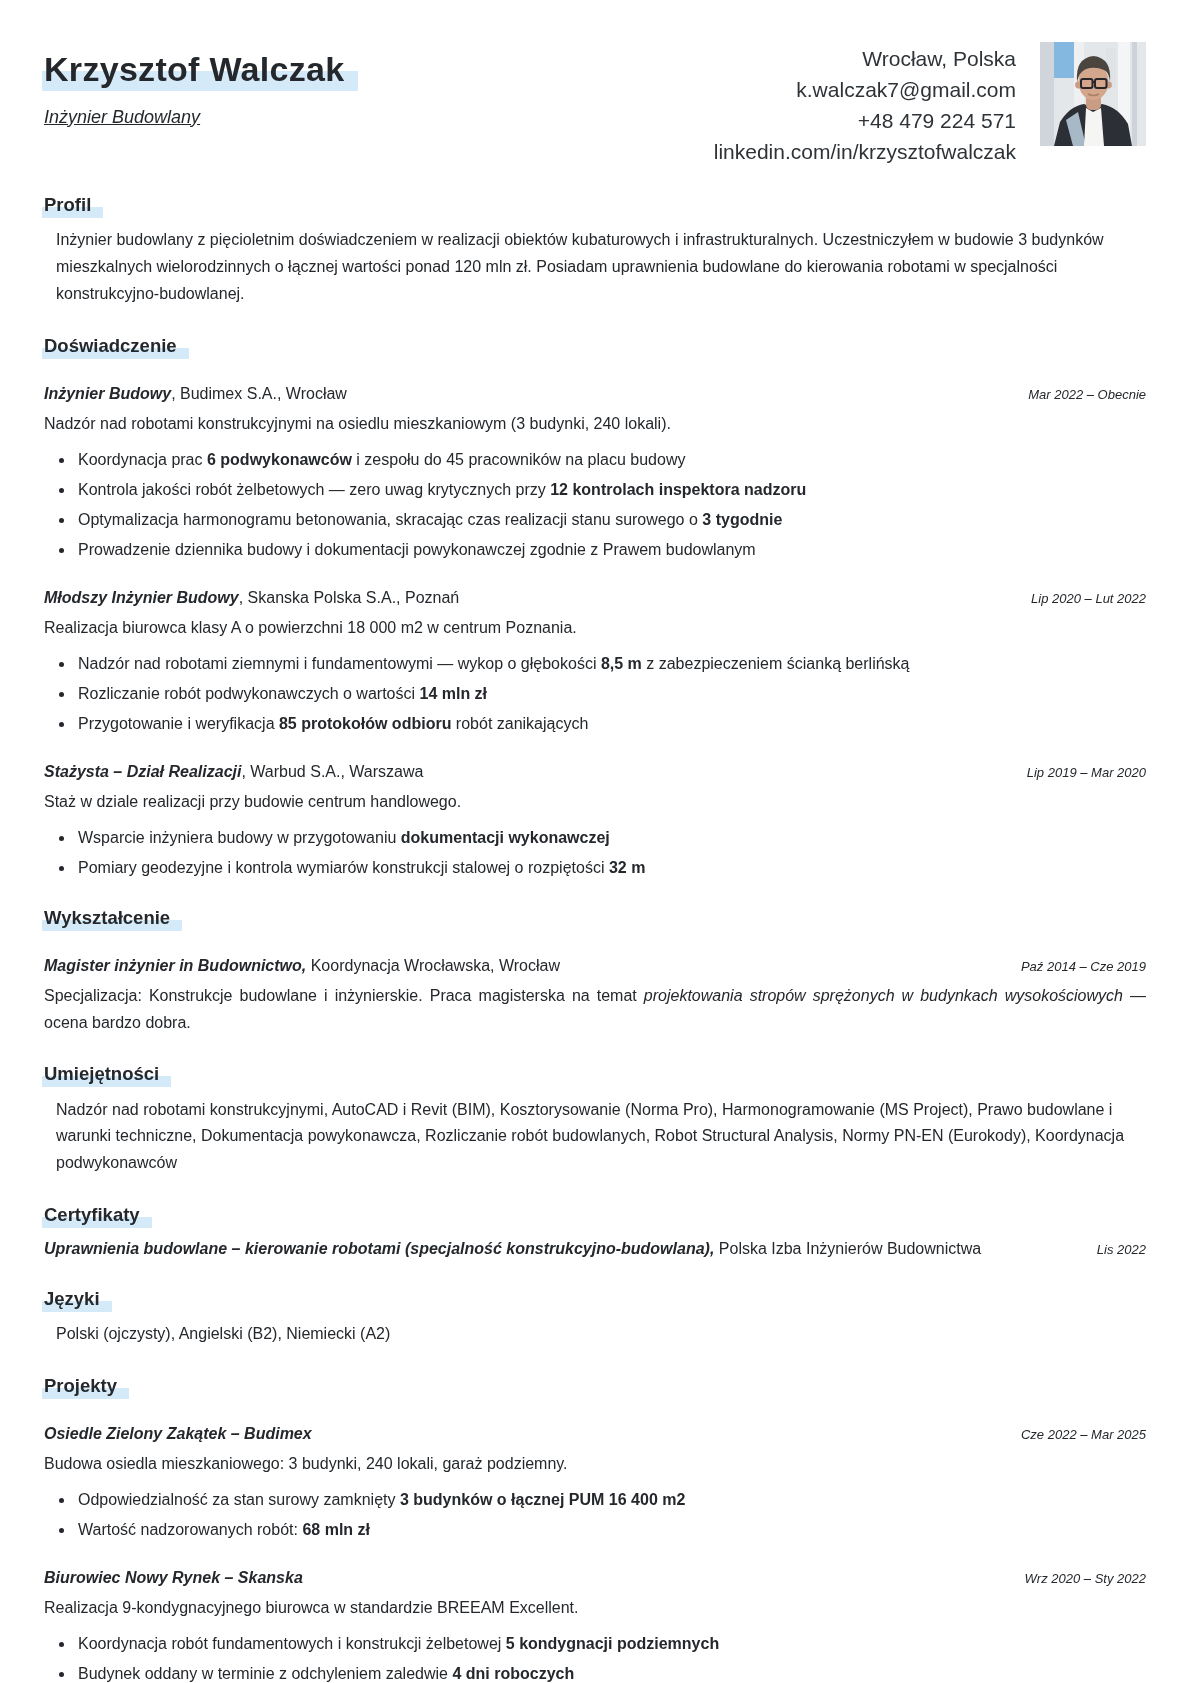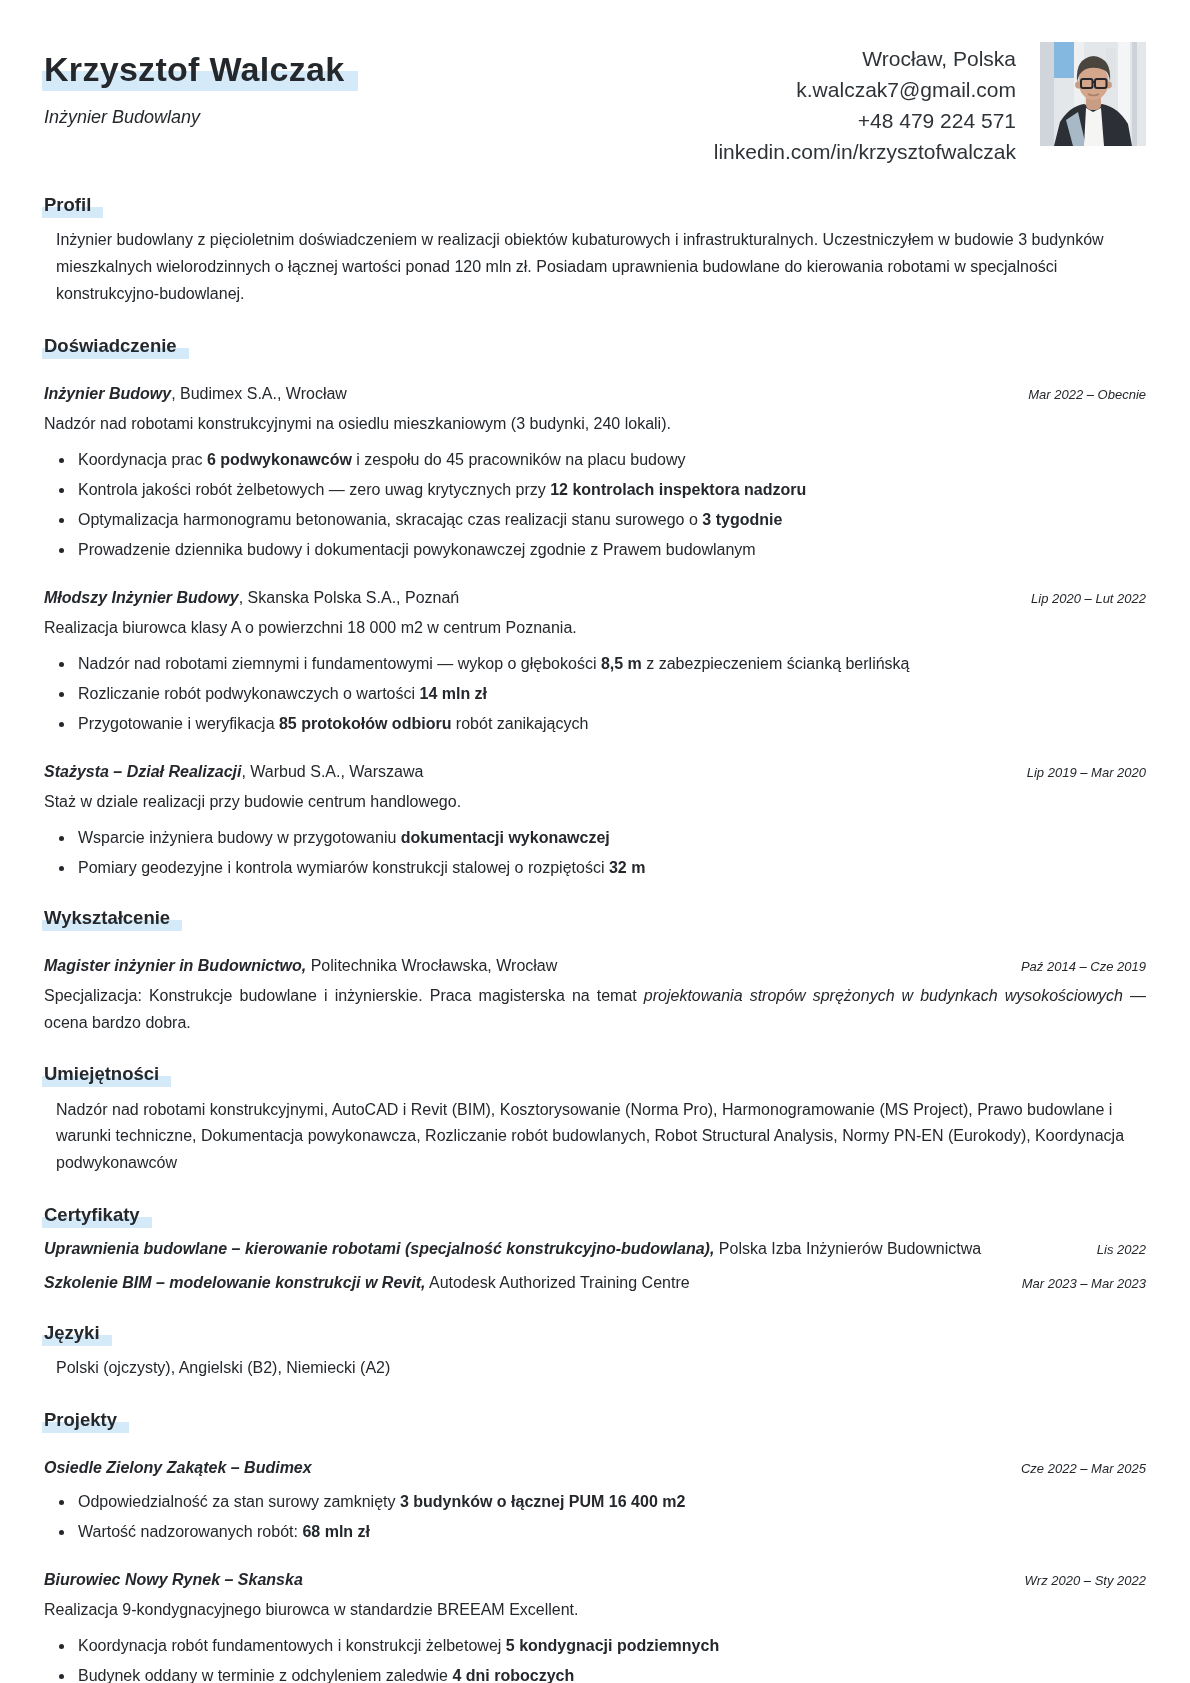--- a/index.html
+++ b/index.html
@@ -15,21 +15,21 @@
     padding:42px 44px 70px 44px;margin:0 auto;
   }
   
   .header{display:flex;align-items:flex-start;}
   .header-left{flex:1;padding-top:6px;}
   .name{
     display:inline;font-size:34px;font-weight:700;letter-spacing:.3px;line-height:1.25;
     background:linear-gradient(to bottom, transparent 52%, var(--hl) 52%);
     padding:0 14px 3px 2px;margin-left:-2px;
   }
-  .subtitle{margin-top:16px;font-size:18px;font-style:italic;color:var(--ink);}
+  .subtitle{margin-top:16px;font-size:18px;font-style:italic;color:var(--ink);text-decoration:underline;}
   .contact{
     text-align:right;font-size:21px;line-height:1.48;color:#2e3338;
     margin:1px 24px 0 12px;white-space:nowrap;
   }
   .photo{width:106px;height:104px;flex:0 0 auto;overflow:hidden;}
   .photo svg{display:block;}
   
   .section{margin-top:26px;}
   .sec-title-row{margin-bottom:8px;}
   .sec-title{
@@ -144,56 +144,51 @@
           <ul class="bullets">
             <li><span>Wsparcie inżyniera budowy w przygotowaniu </span><span class="s-b">dokumentacji wykonawczej</span></li>
             <li><span>Pomiary geodezyjne i kontrola wymiarów konstrukcji stalowej o rozpiętości </span><span class="s-b">32 m</span></li>
           </ul>
         </div>
       </section>
       <section class="section">
         <div class="sec-title-row"><span class="sec-title">Wykształcenie</span></div>
         <div class="entry">
           <div class="entry-head">
-            <span class="entry-title"><span class="s-bi">Magister inżynier in Budownictwo,</span><span> Politechnika Wrocławska, Wrocław</span></span>
+            <span class="entry-title"><span class="s-bi">Magister inżynier in Budownictwo,</span><span> Koordynacja Wrocławska, Wrocław</span></span>
             <span class="entry-date">Paź 2014 – Cze 2019</span>
           </div>
           <p class="entry-desc justify"><span>Specjalizacja: Konstrukcje budowlane i inżynierskie. Praca magisterska na temat </span><span class="s-i">projektowania stropów sprężonych w budynkach wysokościowych</span><span> — ocena bardzo dobra.</span></p>
         </div>
       </section>
       <section class="section">
         <div class="sec-title-row"><span class="sec-title">Umiejętności</span></div>
         <p class="body-text">Nadzór nad robotami konstrukcyjnymi, AutoCAD i Revit (BIM), Kosztorysowanie (Norma Pro), Harmonogramowanie (MS Project), Prawo budowlane i warunki techniczne, Dokumentacja powykonawcza, Rozliczanie robót budowlanych, Robot Structural Analysis, Normy PN-EN (Eurokody), Koordynacja podwykonawców</p>
       </section>
       <section class="section">
         <div class="sec-title-row"><span class="sec-title">Certyfikaty</span></div>
         <div class="entry compact">
           <div class="entry-head">
             <span class="entry-title"><span class="s-bi">Uprawnienia budowlane – kierowanie robotami (specjalność konstrukcyjno-budowlana),</span><span> Polska Izba Inżynierów Budownictwa</span></span>
             <span class="entry-date">Lis 2022</span>
           </div>
         </div>
-        <div class="entry compact">
-          <div class="entry-head">
-            <span class="entry-title"><span class="s-bi">Szkolenie BIM – modelowanie konstrukcji w Revit,</span><span> Autodesk Authorized Training Centre</span></span>
-            <span class="entry-date">Mar 2023 – Mar 2023</span>
-          </div>
-        </div>
       </section>
       <section class="section">
         <div class="sec-title-row"><span class="sec-title">Języki</span></div>
         <p class="body-text">Polski (ojczysty), Angielski (B2), Niemiecki (A2)</p>
       </section>
       <section class="section">
         <div class="sec-title-row"><span class="sec-title">Projekty</span></div>
         <div class="entry">
           <div class="entry-head">
             <span class="entry-title"><span class="s-bi">Osiedle Zielony Zakątek – Budimex</span></span>
             <span class="entry-date">Cze 2022 – Mar 2025</span>
           </div>
+          <p class="entry-desc"><span>Budowa osiedla mieszkaniowego: 3 budynki, 240 lokali, garaż podziemny.</span></p>
           <ul class="bullets">
             <li><span>Odpowiedzialność za stan surowy zamknięty </span><span class="s-b">3 budynków o łącznej PUM 16 400 m2</span></li>
             <li><span>Wartość nadzorowanych robót: </span><span class="s-b">68 mln zł</span></li>
           </ul>
         </div>
         <div class="entry">
           <div class="entry-head">
             <span class="entry-title"><span class="s-bi">Biurowiec Nowy Rynek – Skanska</span></span>
             <span class="entry-date">Wrz 2020 – Sty 2022</span>
           </div>

